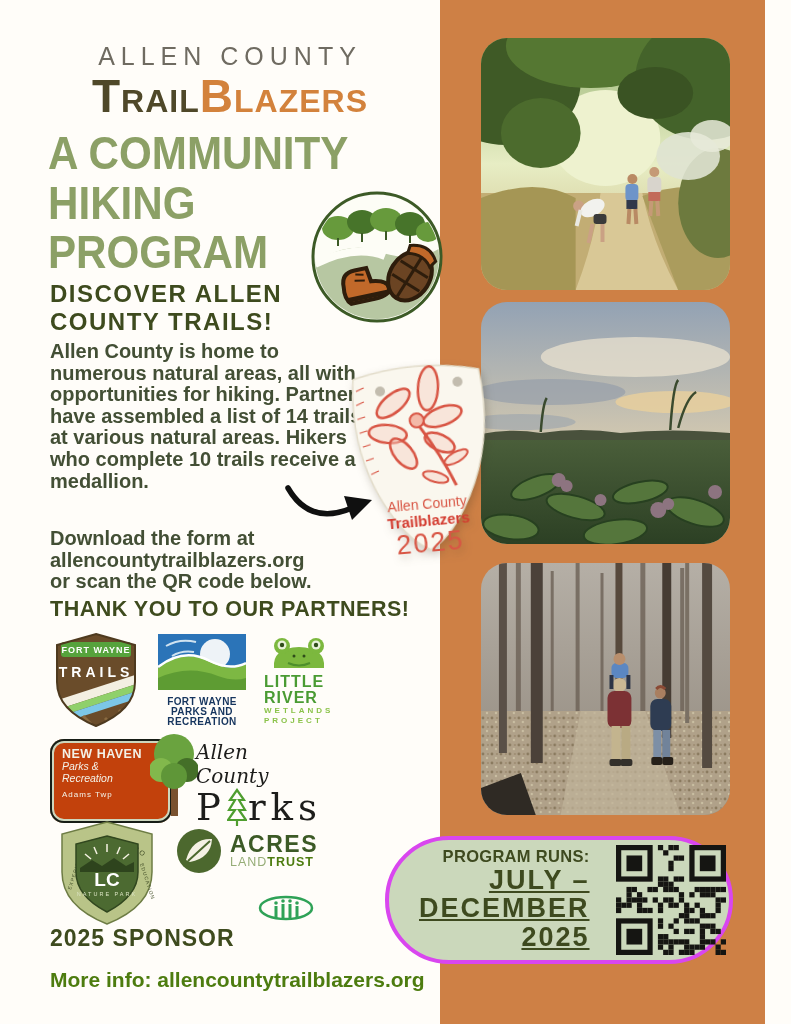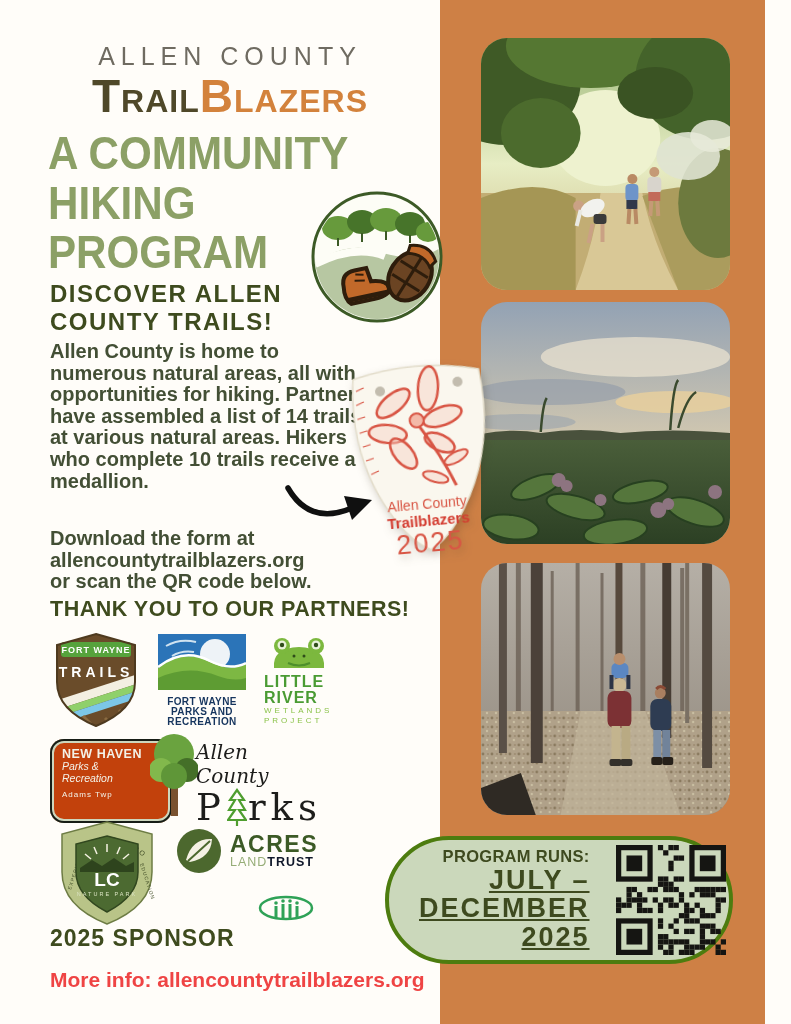--- a/index.html
+++ b/index.html
@@ -35,56 +35,56 @@
 
   [data-name="partners-heading"]{left:50px;top:597px;width:360px;font-size:21.5px;font-weight:bold;
       color:#3e4b1e;letter-spacing:0.5px;}
 
   
   [data-name="partner-fort-wayne-trails"]{left:53px;top:632px;}
   [data-name="partner-fw-parks"]{left:156px;top:634px;width:92px;text-align:center;}
   .fwp-text{font-size:10px;font-weight:bold;color:#16355e;line-height:1.02;letter-spacing:0.4px;margin-top:3px;}
   [data-name="partner-little-river"]{left:264px;top:634px;width:82px;text-align:left;}
   .lr-big{font-size:16px;font-weight:bold;color:#4a9b33;line-height:1.0;letter-spacing:1px;}
-  .lr-small{font-size:8px;font-weight:normal;color:#8bc34a;letter-spacing:3px;line-height:1.25;}
+  .lr-small{font-size:8px;font-weight:bold;color:#8bc34a;letter-spacing:3px;line-height:1.25;}
   [data-name="partner-new-haven"]{left:50px;top:739px;width:122px;height:84px;background:#c2410c;border-radius:14px;
       box-shadow:inset 0 0 0 2px #171d16, inset 0 0 0 4px #cdd6bd;color:#f3f2e8;padding-top:8px;box-sizing:border-box;text-align:left;padding-left:12px;}
   .nh1{font-size:12.5px;font-weight:bold;letter-spacing:0.5px;}
   .nh2{font-size:10.5px;font-style:italic;line-height:1.1;}
   .nh3{font-size:8px;margin-top:6px;letter-spacing:1px;}
   [data-name="new-haven-tree"]{left:150px;top:728px;}
   [data-name="partner-allen-county-parks"]{left:196px;top:740px;width:130px;}
   .acp-script{font-family:"DejaVu Serif",serif;font-style:italic;font-size:20px;color:#1d1d1b;}
   .acp-parks{font-family:"DejaVu Serif",serif;font-size:37px;color:#1d1d1b;letter-spacing:5px;line-height:0.9;display:flex;align-items:flex-end;}
   [data-name="partner-lc-nature-park"]{left:58px;top:820px;}
   [data-name="partner-acres"]{left:176px;top:828px;display:flex;align-items:center;gap:8px;}
   .acres-name{font-size:23px;font-weight:bold;color:#3c5a26;letter-spacing:1.5px;line-height:1.0;}
   .acres-sub{font-size:12.5px;letter-spacing:1px;line-height:1.1;}
   .acres-land{color:#96ad77;}
-  .acres-trust{color:#0f172a;font-weight:bold;}
+  .acres-trust{color:#4d7c0f;font-weight:bold;}
 
   
   [data-name="sponsor-label"]{left:50px;top:925px;font-size:23px;font-weight:bold;color:#3e4b1e;letter-spacing:1px;}
   [data-name="partner-php"]{left:238px;top:894px;width:96px;text-align:center;}
   .php-name{font-family:"DejaVu Serif",serif;font-size:34px;color:#232a72;letter-spacing:1px;line-height:1.0;}
-  [data-name="more-info"]{left:50px;top:968px;font-size:21px;font-weight:bold;color:#ef4444;}
+  [data-name="more-info"]{left:50px;top:968px;font-size:21px;font-weight:bold;color:#4d7c0f;}
 
   
   [data-name="boots-logo"]{left:310px;top:190px;}
   [data-name="medallion"]{left:346px;top:356px;width:154px;height:204px;transform:rotate(-5deg);z-index:5;
       filter:drop-shadow(2px 4px 4px rgba(60,50,30,0.25));}
   .med-text{position:absolute;width:100%;text-align:center;color:#d85544;}
   [data-name="medallion-org"]{top:140px;font-size:14px;}
   [data-name="medallion-name"]{top:156px;font-size:15px;font-weight:bold;color:#d33b2f;}
   [data-name="medallion-year"]{top:172px;font-size:27px;letter-spacing:2px;}
   [data-name="arrow-to-medallion"]{left:284px;top:478px;z-index:6;}
 
   
   [data-name="program-box"]{left:385px;top:836px;width:348px;height:128px;background:#cbd8bb;
-      border:4px solid #4d7c0f;border-radius:64px;box-sizing:border-box;z-index:4;
+      border:4px solid #d946ef;border-radius:64px;box-sizing:border-box;z-index:4;
       display:flex;align-items:center;padding:0 24px 0 30px;}
   .prog-text{flex:1;text-align:right;color:#3e4a1f;line-height:1.06;}
   [data-name="program-label"]{font-size:16.5px;font-weight:bold;letter-spacing:0.3px;}
   .prog-big{font-size:27px;font-weight:bold;letter-spacing:2px;text-decoration:underline;}
   [data-name="program-divider"]{width:2px;height:92px;background:#5c6a49;margin:0 14px 0 12px;}
   [data-name="qr-code"]{width:110px;height:110px;}
 </style>
 </head>
 <body>
 

